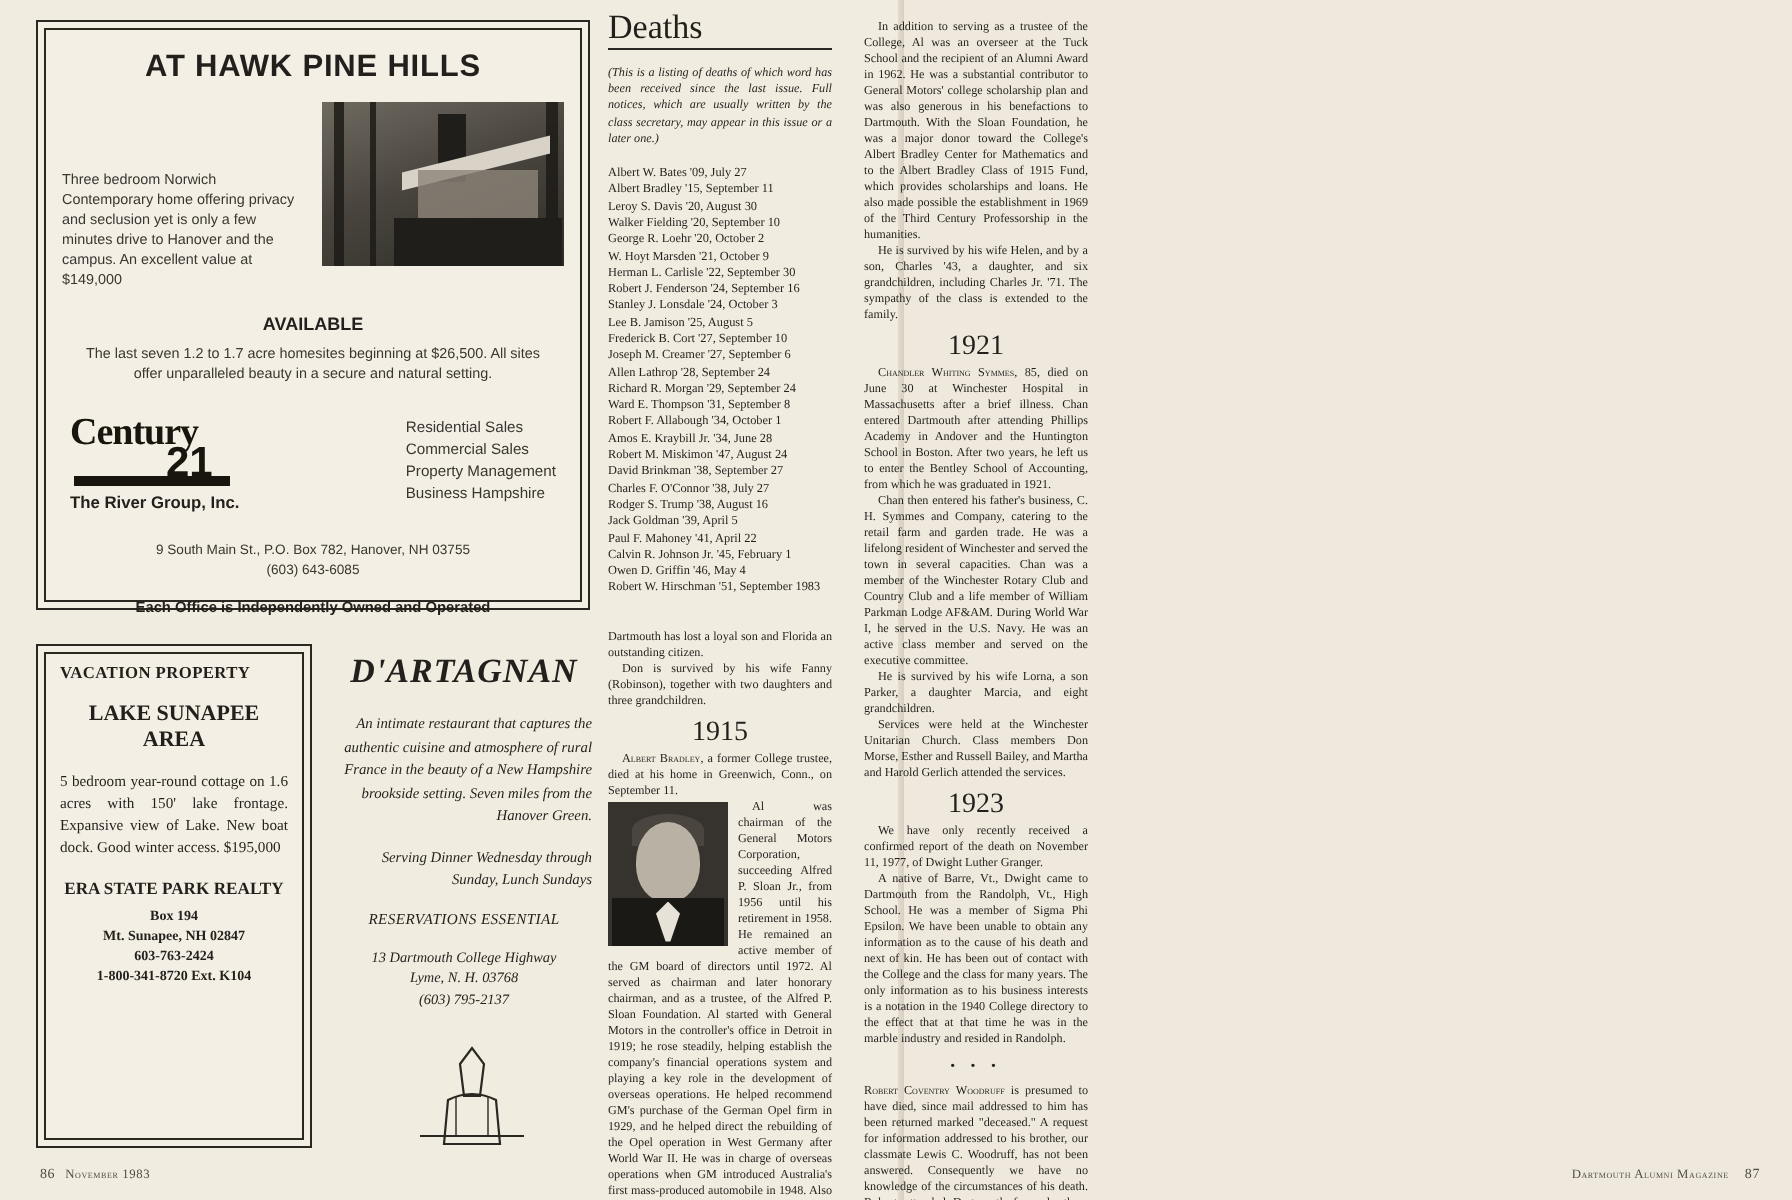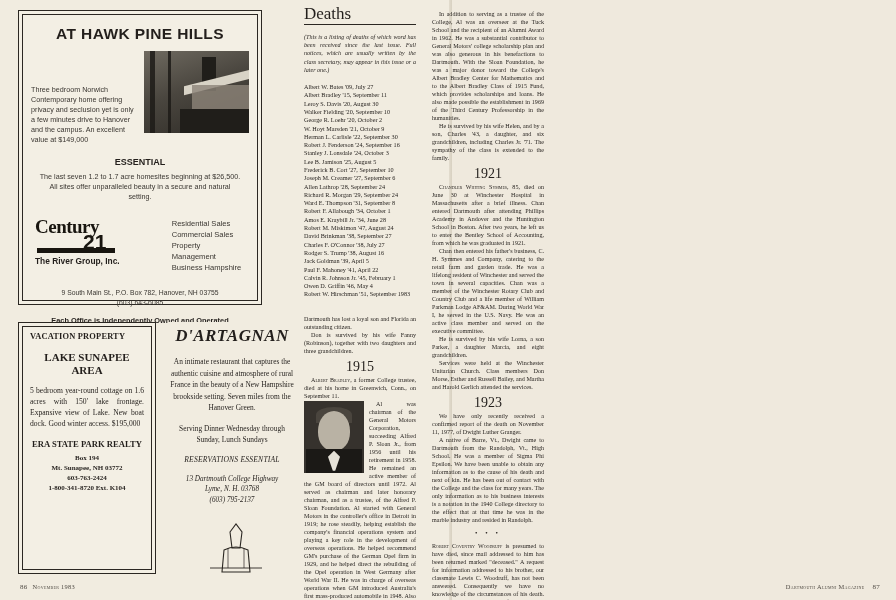--- a/index.html
+++ b/index.html
@@ -15,21 +15,21 @@
   .page-right{width:444px;background:#efe9dd;padding:8px 14px 0 8px;box-sizing:border-box;}
   .gutter{position:absolute;left:449px;top:0;width:6px;height:600px;
     background:linear-gradient(to right,#ded7c8,#cfc7b6,#ded7c8);opacity:.75;}
 
   
   .ad{box-sizing:border-box;background:#f3efe4;}
   .ad-border{border:1.2px solid #2b2722;padding:3px;}
   .ad-inner{border:0.8px solid #2b2722;height:100%;box-sizing:border-box;}
 
   
-  .hawk{position:absolute;left:18px;top:10px;width:244px;height:295px;}
+  .hawk{position:absolute;left:18px;top:10px;width:277px;height:295px;}
   .hawk .body{padding:6px 8px;height:100%;box-sizing:border-box;
     font-family:"Liberation Sans", sans-serif;}
   .hawk h1{margin:4px 0 8px;text-align:center;font-size:15.5px;letter-spacing:.4px;
     font-weight:bold;font-family:"Liberation Sans",sans-serif;}
   .hawk-row{display:flex;gap:8px;align-items:flex-start;}
   .hawk-copy{font-size:7.2px;line-height:10px;width:128px;padding-top:34px;color:#3a3631;}
   .photo{background:#3e3a35;position:relative;overflow:hidden;}
   .photo.cabin{width:128px;height:82px;}
   .photo .sky{position:absolute;inset:0;
     background:linear-gradient(160deg,#6f6a60 0%,#4a463f 45%,#2e2b26 100%);}
@@ -60,21 +60,21 @@
   .vac h2{margin:10px 0 8px;text-align:center;font-size:11px;font-weight:bold;line-height:13px;}
   .vac p{font-size:7.6px;line-height:11px;text-align:justify;margin:0 0 9px;}
   .vac .era{text-align:center;font-size:8.6px;font-weight:bold;margin-top:10px;}
   .vac .eraline{text-align:center;font-size:7px;font-weight:bold;line-height:10px;margin-top:4px;}
 
   
   .dart{position:absolute;left:168px;top:322px;width:128px;height:252px;
     background:#f1ece0;}
   .dart h2{margin:4px 0 10px;text-align:center;font-size:17px;font-style:italic;
     font-family:"Liberation Serif",serif;letter-spacing:.5px;}
-  .dart p{font-size:7.4px;line-height:11.5px;text-align:center;margin:0 0 9px;}
+  .dart p{font-size:7.4px;line-height:11.5px;text-align:right;font-style:italic;margin:0 0 9px;}
   .dart .res{font-size:7.6px;font-style:italic;text-align:center;letter-spacing:.2px;margin:0 0 10px;}
   .dart .addr{font-size:7.2px;font-style:italic;text-align:center;line-height:10.5px;}
   .dart-ill{position:absolute;left:36px;bottom:-6px;width:64px;height:58px;}
 
   
   .col{position:absolute;top:10px;width:112px;font-size:6.1px;line-height:8px;
     text-align:justify;hyphens:auto;}
   .col p{margin:0 0 0;text-indent:7px;}
   .col p.noind{text-indent:0;}
   .deaths-h{font-size:17px;font-weight:normal;margin:0 0 6px;letter-spacing:0;}
@@ -120,21 +120,21 @@
               <div class="trunk" style="left:6px;top:0;width:5px;height:82px;"></div>
               <div class="trunk" style="left:24px;top:0;width:3px;height:82px;"></div>
               <div class="trunk" style="left:112px;top:0;width:6px;height:82px;"></div>
               <div class="dark" style="left:58px;top:6px;width:14px;height:34px;"></div>
               <div class="roof" style="left:40px;top:26px;width:74px;height:9px;"></div>
               <div class="wall" style="left:48px;top:34px;width:60px;height:30px;opacity:.8;"></div>
               <div class="dark" style="left:36px;top:58px;width:84px;height:24px;"></div>
             </div>
           </div>
           <div class="avail">
-            <div class="t">ESSENTIAL</div>
+            <div class="t">AVAILABLE</div>
             <div class="p">The last seven 1.2 to 1.7 acre homesites beginning at $26,500. All sites offer unparalleled beauty in a secure and natural setting.</div>
           </div>
           <div class="c21">
             <div class="c21-logo">
               <div class="c21-word">Century</div>
               <span class="c21-21">21</span>
               <div class="c21-bar"></div>
               <div class="c21-sub">The River Group, Inc.</div>
             </div>
             <div class="c21-svcs">
@@ -158,21 +158,21 @@
         <div class="body">
           <div class="hd">VACATION PROPERTY</div>
           <h2>
             <span>LAKE SUNAPEE</span><br>
             <span>AREA</span>
           </h2>
           <p>5 bedroom year-round cottage on 1.6 acres with 150' lake frontage. Expansive view of Lake. New boat dock. Good winter access. $195,000</p>
           <div class="era">ERA STATE PARK REALTY</div>
           <div class="eraline">
             <div>Box 194</div>
-            <div>Mt. Sunapee, NH 03772</div>
+            <div>Mt. Sunapee, NH 02847</div>
             <div>603-763-2424</div>
             <div>1-800-341-8720 Ext. K104</div>
           </div>
         </div>
       </div>
     </div>
 
     <div class="dart">
       <h2>D'ARTAGNAN</h2>
       <p>An intimate restaurant that captures the authentic cuisine and atmosphere of rural France in the beauty of a New Hampshire brookside setting. Seven miles from the Hanover Green.</p>

